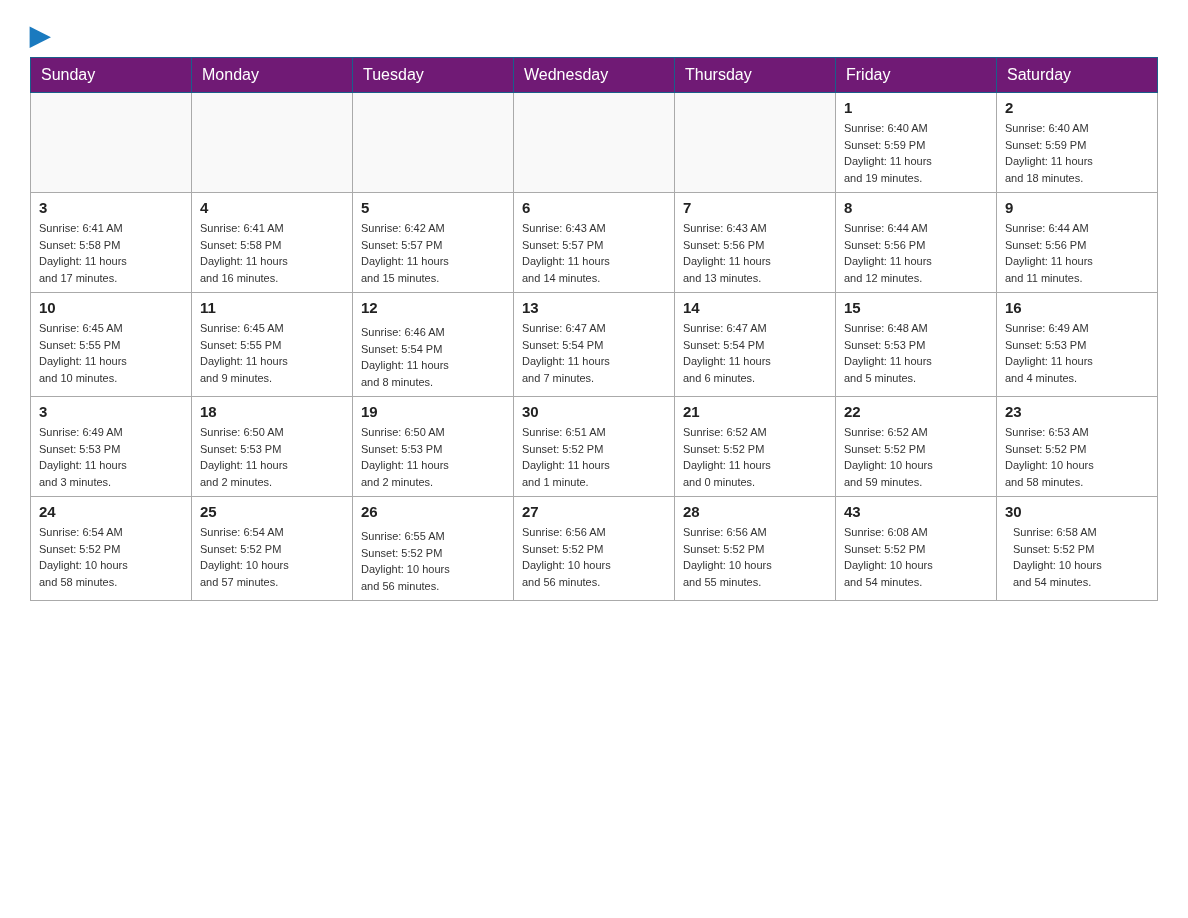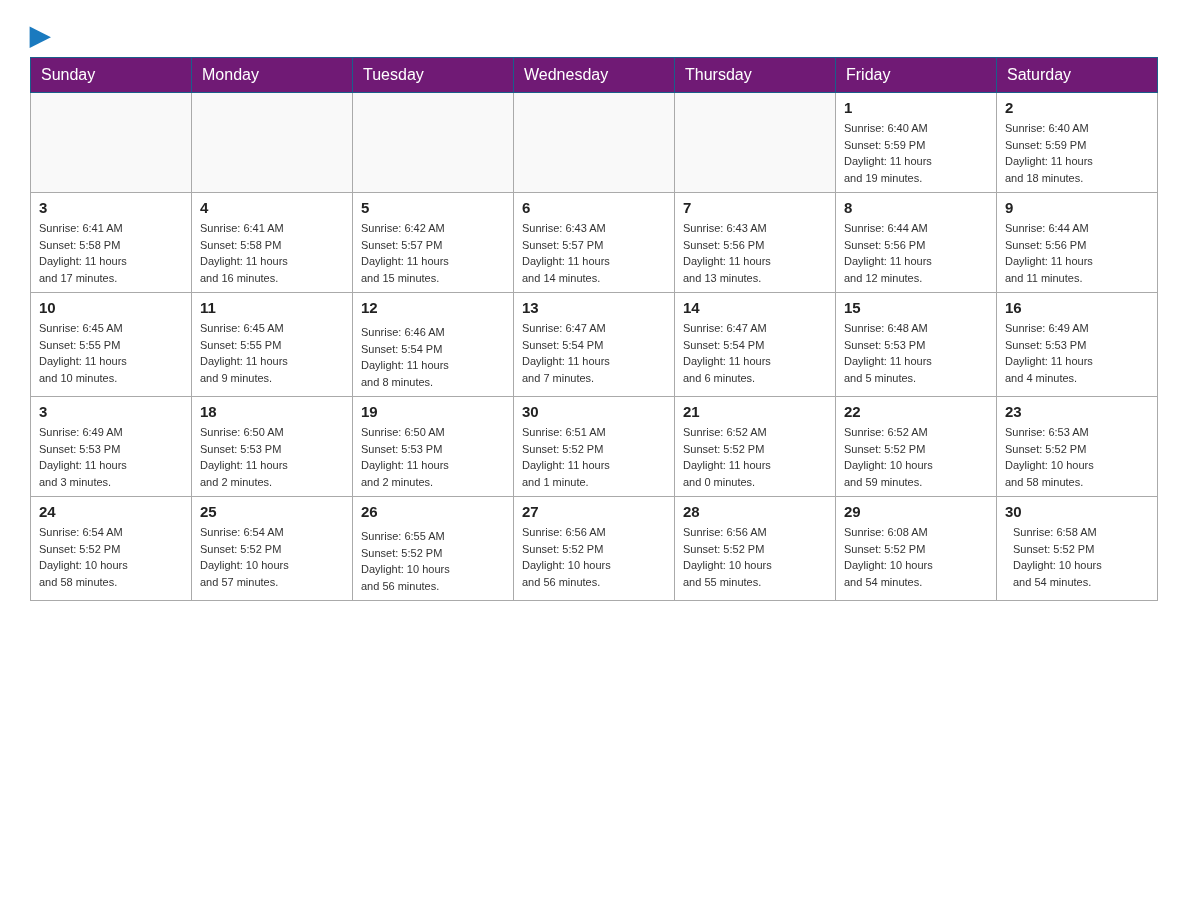--- a/index.html
+++ b/index.html
@@ -330,21 +330,21 @@
 and 56 minutes.</div>
         </td>
         <td>
           <span class="day-number">28</span>
           <div class="day-info" style="white-space: pre-line;">Sunrise: 6:56 AM
 Sunset: 5:52 PM
 Daylight: 10 hours
 and 55 minutes.</div>
         </td>
         <td>
-          <span class="day-number">29</span>
+          <span class="day-number">43</span>
           <div class="day-info" style="white-space: pre-line;">Sunrise: 6:08 AM
 Sunset: 5:52 PM
 Daylight: 10 hours
 and 54 minutes.</div>
         </td>
         <td>
           <span class="day-number">30</span>
           <div class="day-info" style="white-space: pre-line; margin-left: 8px;">Sunrise: 6:58 AM
 Sunset: 5:52 PM
 Daylight: 10 hours

